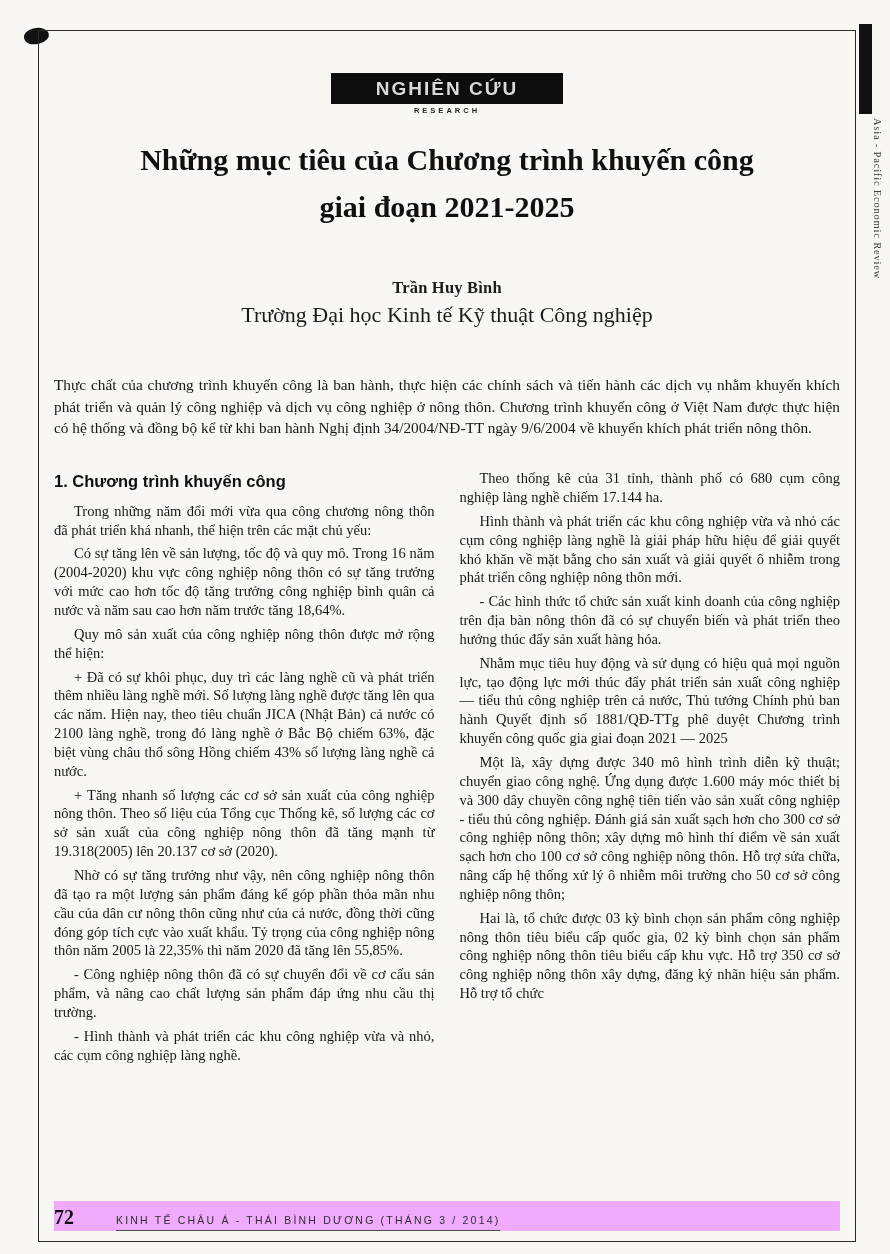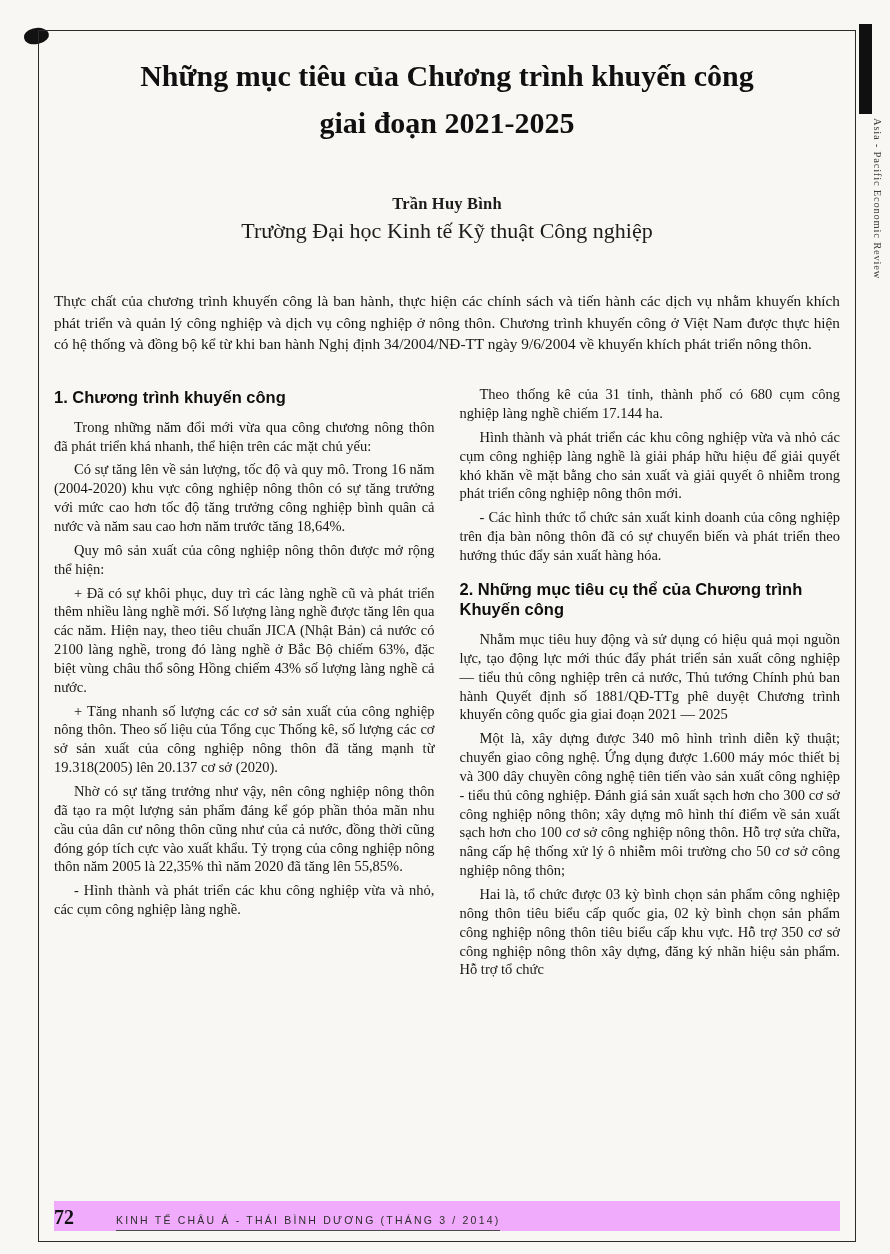--- a/index.html
+++ b/index.html
@@ -150,20 +150,24 @@
 
 <div class="page">
 
   <div class="artifact-corner"></div>
   <div class="artifact-edge"></div>
 
   <div class="side-text">Asia - Pacific Economic Review</div>
 
   <div class="frame">
 
+    <div class="badge-wrap">
+      <div class="badge-box">NGHIÊN CỨU</div>
+      <div class="badge-sub">RESEARCH</div>
+    </div>
 
     <h1 class="title">
       <span class="title-line">Những mục tiêu của Chương trình khuyến công</span>
       <span class="title-line">giai đoạn 2021-2025</span>
     </h1>
 
     <div class="byline">
       <div class="author">Trần Huy Bình</div>
       <div class="affiliation">Trường Đại học Kinh tế Kỹ thuật Công nghiệp</div>
     </div>
@@ -173,28 +177,28 @@
     <div class="columns">
 
       <section class="col">
         <h2 class="sec-head">1. Chương trình khuyến công</h2>
         <p class="para">Trong những năm đổi mới vừa qua công chương nông thôn đã phát triển khá nhanh, thể hiện trên các mặt chủ yếu:</p>
         <p class="para">Có sự tăng lên về sản lượng, tốc độ và quy mô. Trong 16 năm (2004-2020) khu vực công nghiệp nông thôn có sự tăng trưởng với mức cao hơn tốc độ tăng trưởng công nghiệp bình quân cả nước và năm sau cao hơn năm trước tăng 18,64%.</p>
         <p class="para">Quy mô sản xuất của công nghiệp nông thôn được mở rộng thể hiện:</p>
         <p class="para">+ Đã có sự khôi phục, duy trì các làng nghề cũ và phát triển thêm nhiều làng nghề mới. Số lượng làng nghề được tăng lên qua các năm. Hiện nay, theo tiêu chuẩn JICA (Nhật Bản) cả nước có 2100 làng nghề, trong đó làng nghề ở Bắc Bộ chiếm 63%, đặc biệt vùng châu thổ sông Hồng chiếm 43% số lượng làng nghề cả nước.</p>
         <p class="para">+ Tăng nhanh số lượng các cơ sở sản xuất của công nghiệp nông thôn. Theo số liệu của Tổng cục Thống kê, số lượng các cơ sở sản xuất của công nghiệp nông thôn đã tăng mạnh từ 19.318(2005) lên 20.137 cơ sở (2020).</p>
         <p class="para">Nhờ có sự tăng trưởng như vậy, nên công nghiệp nông thôn đã tạo ra một lượng sản phẩm đáng kể góp phần thỏa mãn nhu cầu của dân cư nông thôn cũng như của cả nước, đồng thời cũng đóng góp tích cực vào xuất khẩu. Tỷ trọng của công nghiệp nông thôn năm 2005 là 22,35%  thì năm 2020 đã tăng lên 55,85%.</p>
+        <p class="para">- Công nghiệp nông thôn đã có sự chuyển đổi về cơ cấu sản phẩm, và nâng cao chất lượng sản phẩm đáp ứng nhu cầu thị trường.</p>
         <p class="para">- Hình thành và phát triển các khu công nghiệp vừa và nhỏ, các cụm công nghiệp làng nghề.</p>
       </section>
 
       <section class="col">
         <p class="para">Theo thống kê của 31 tỉnh, thành phố có 680 cụm công nghiệp làng nghề chiếm 17.144 ha.</p>
         <p class="para">Hình thành và phát triển các khu công nghiệp vừa và nhỏ các cụm công nghiệp làng nghề là giải pháp hữu hiệu để giải quyết khó khăn về mặt bằng cho sản xuất và giải quyết ô nhiễm trong phát triển công nghiệp nông thôn mới.</p>
         <p class="para">- Các hình thức tổ chức sản xuất kinh doanh của công nghiệp trên địa bàn nông thôn đã có sự chuyển biến và phát triển theo hướng thúc đẩy sản xuất hàng hóa.</p>
-        <h2 class="sec-head second">2. Những mục tiêu cụ thể của Chương trình Khuyến công</h2>
         <p class="para">Nhằm mục tiêu huy động và sử dụng có hiệu quả mọi nguồn lực, tạo động lực mới thúc đẩy phát triển sản xuất công nghiệp — tiểu thủ công nghiệp trên cả nước, Thủ tướng Chính phủ ban hành Quyết định số 1881/QĐ-TTg phê duyệt Chương trình khuyến công quốc gia giai đoạn 2021 — 2025</p>
         <p class="para">Một là, xây dựng được 340 mô hình trình diễn kỹ thuật; chuyển giao công nghệ. Ứng dụng được 1.600 máy móc thiết bị và 300 dây chuyền công nghệ tiên tiến vào sản xuất công nghiệp - tiểu thủ công nghiệp. Đánh giá sản xuất sạch hơn cho 300 cơ sở công nghiệp nông thôn; xây dựng mô hình thí điểm về sản xuất sạch hơn cho 100 cơ sở công nghiệp nông thôn. Hỗ trợ sửa chữa, nâng cấp hệ thống xử lý ô nhiễm môi trường cho 50 cơ sở công nghiệp nông thôn;</p>
         <p class="para">Hai là, tổ chức được 03 kỳ bình chọn sản phẩm công nghiệp nông thôn tiêu biểu cấp quốc gia, 02 kỳ bình chọn sản phẩm công nghiệp nông thôn tiêu biểu cấp khu vực. Hỗ trợ 350 cơ sở công nghiệp nông thôn xây dựng, đăng ký nhãn hiệu sản phẩm. Hỗ trợ tổ chức</p>
       </section>
 
     </div>
 
     <div class="footer">
       <span class="page-num">72</span>
       <span class="journal-name">KINH TẾ CHÂU Á - THÁI BÌNH DƯƠNG (THÁNG 3 / 2014)</span>

